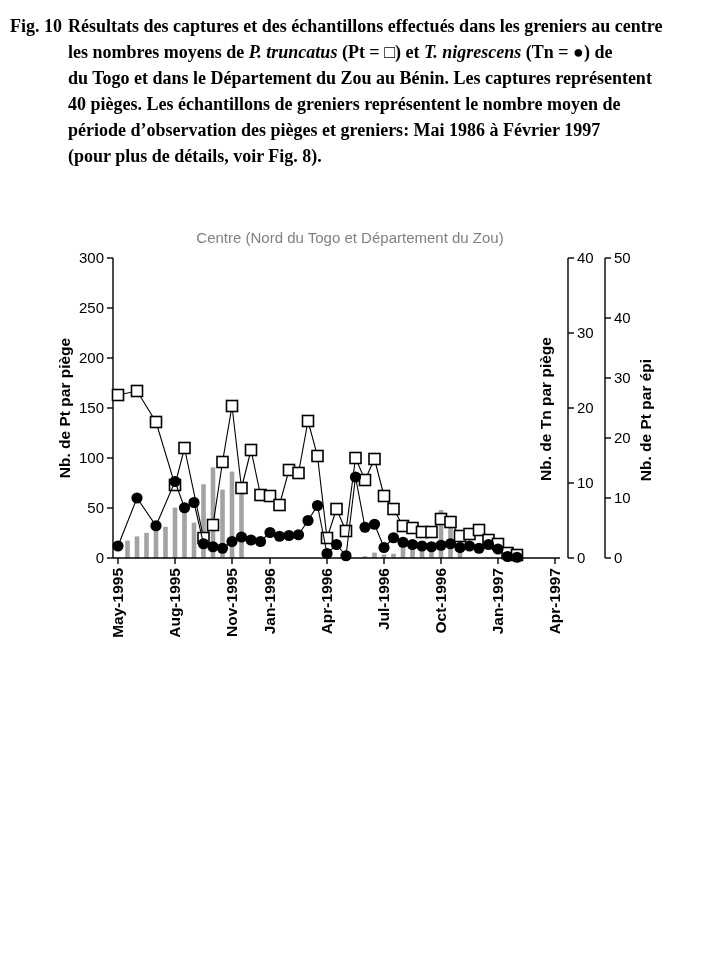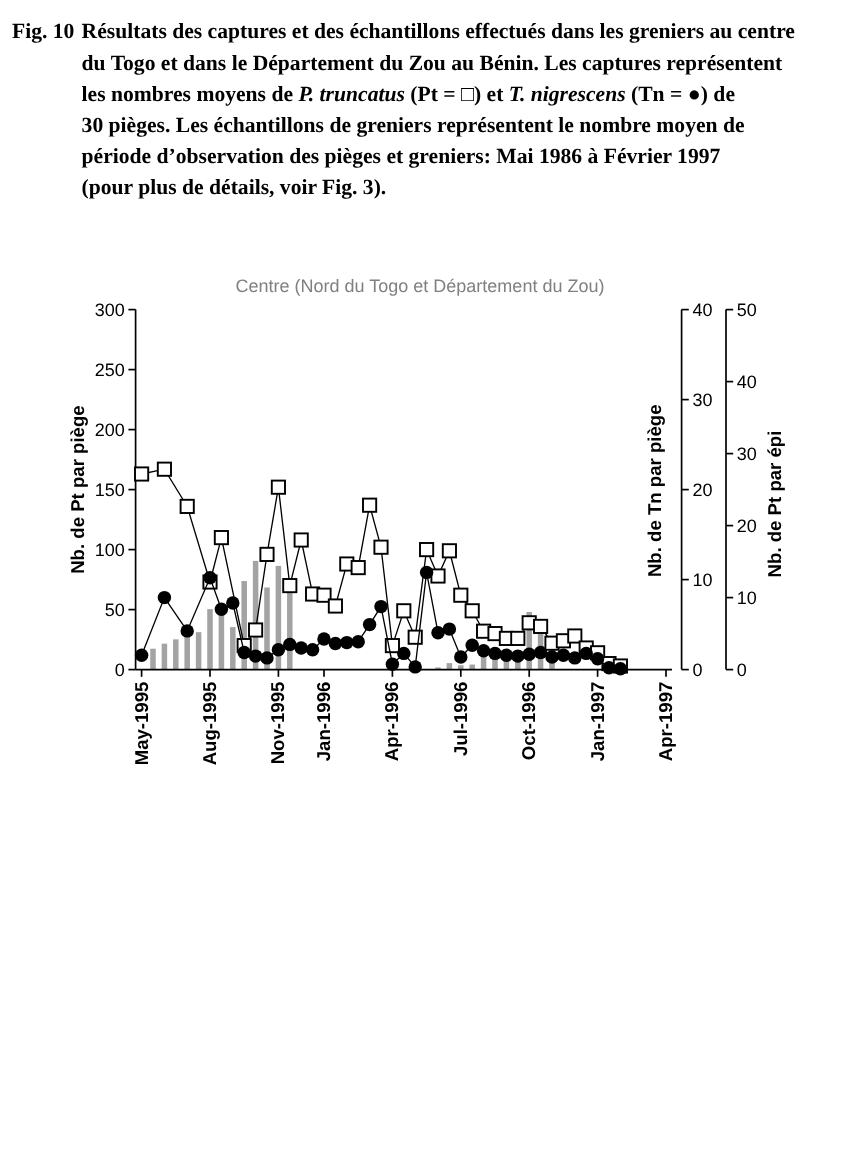--- a/index.html
+++ b/index.html
@@ -189,18 +189,18 @@
       <circle cx="469.5" cy="546" r="5.6" fill="#000"></circle>
       <circle cx="479" cy="548.25" r="5.6" fill="#000"></circle>
       <circle cx="488.5" cy="544.5" r="5.6" fill="#000"></circle>
       <circle cx="498" cy="549" r="5.6" fill="#000"></circle>
       <circle cx="507.5" cy="556.5" r="5.6" fill="#000"></circle>
       <circle cx="517" cy="557.25" r="5.6" fill="#000"></circle>
     </g>
   </svg>
 <div class="caption">
     <div class="cap-line first"><span class="fig-num">Fig. 10</span><span>Résultats des captures et des échantillons effectués dans les greniers au centre</span></div>
+    <div class="cap-line"><span>les nombres moyens de </span><i>P. truncatus</i><span> (Pt = □) et </span><i>T. nigrescens</i><span> (Tn = ●) de</span></div>
     <div class="cap-line"><span>du Togo et dans le Département du Zou au Bénin. Les captures représentent</span></div>
-    <div class="cap-line"><span>les nombres moyens de </span><i>P. truncatus</i><span> (Pt = □) et </span><i>T. nigrescens</i><span> (Tn = ●) de</span></div>
-    <div class="cap-line"><span>30 pièges. Les échantillons de greniers représentent le nombre moyen de</span></div>
+    <div class="cap-line"><span>40 pièges. Les échantillons de greniers représentent le nombre moyen de</span></div>
     <div class="cap-line"><span>période d’observation des pièges et greniers: Mai 1986 à Février 1997</span></div>
-    <div class="cap-line"><span>(pour plus de détails, voir Fig. 3).</span></div>
+    <div class="cap-line"><span>(pour plus de détails, voir Fig. 8).</span></div>
   </div>
 
 </body></html>

